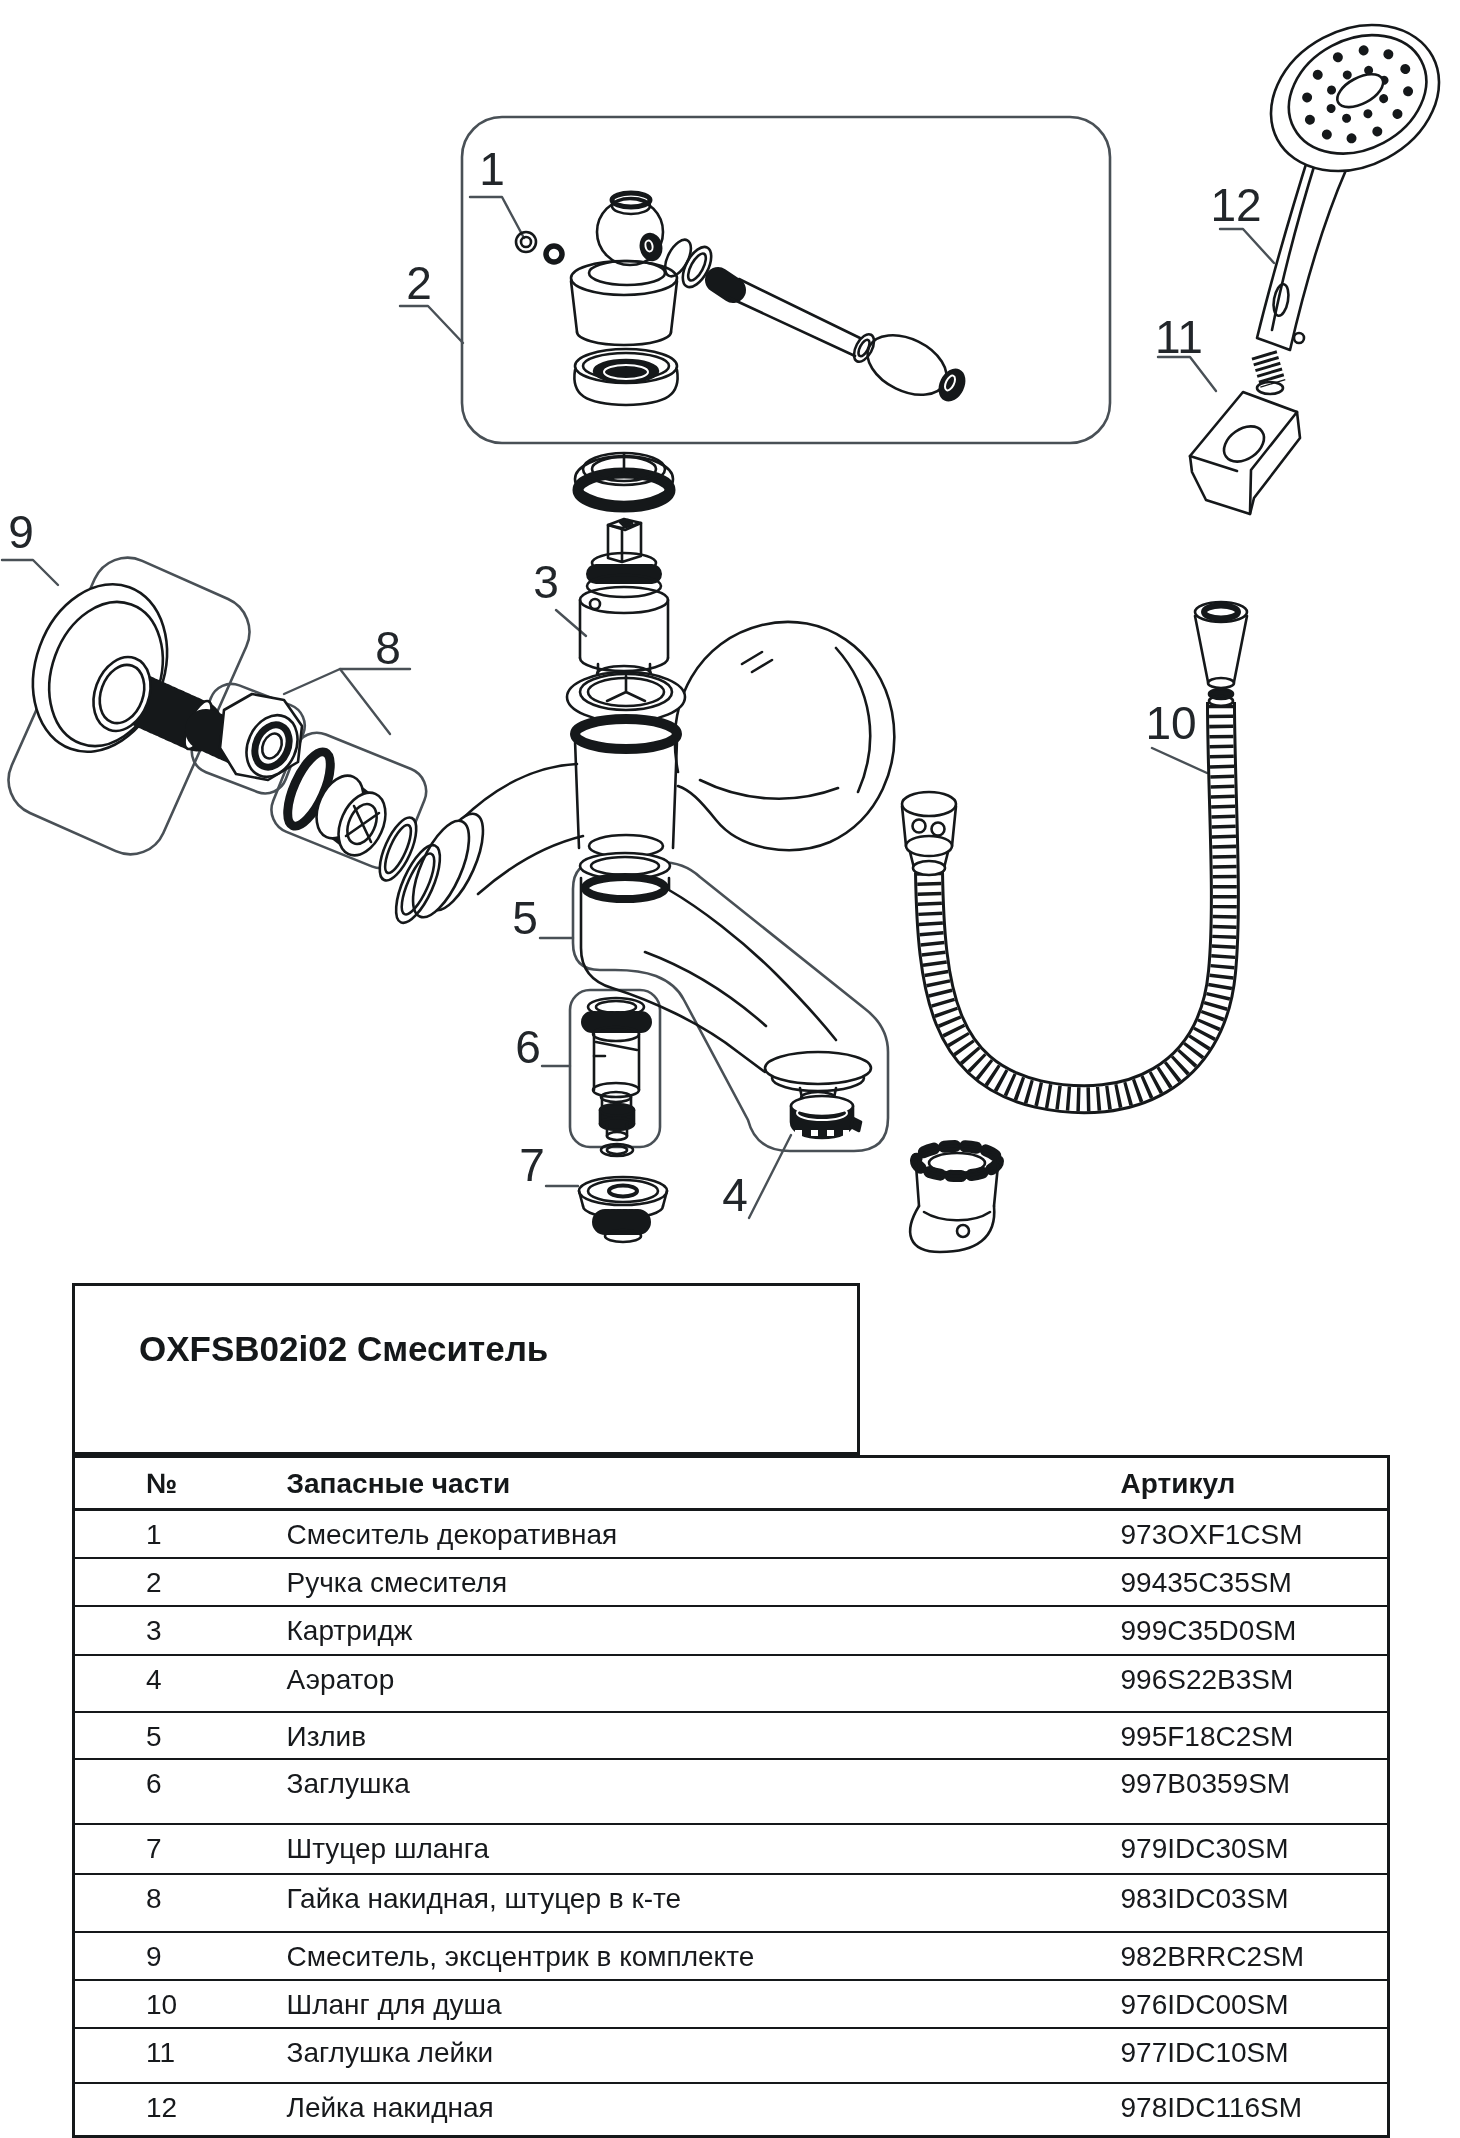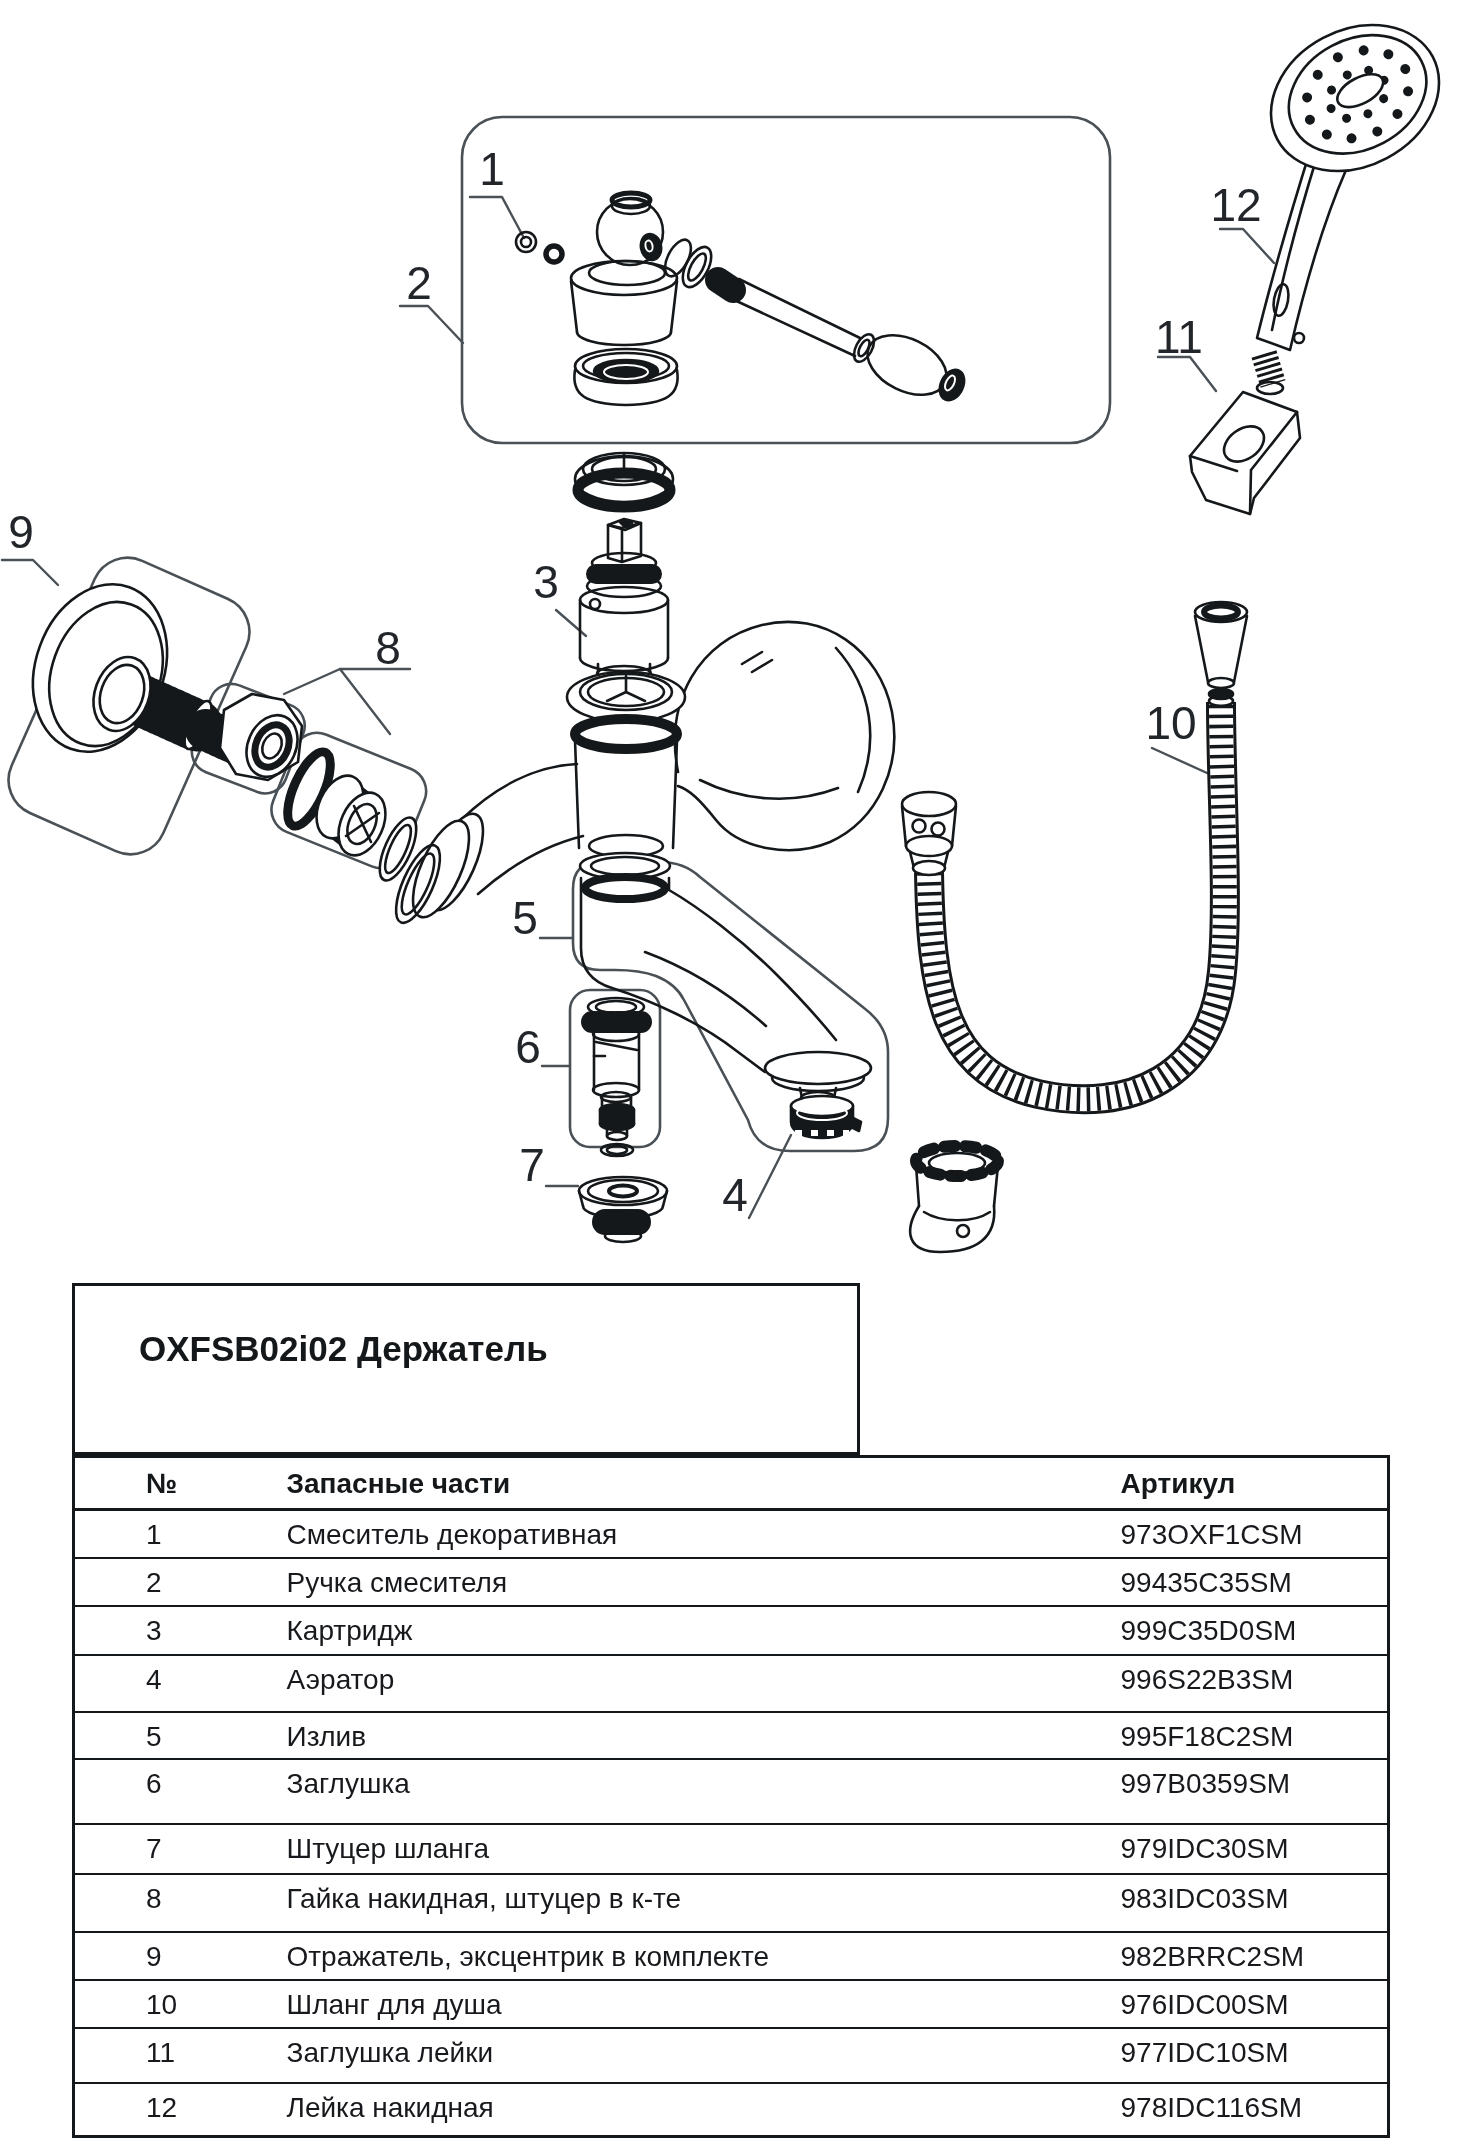--- a/index.html
+++ b/index.html
@@ -303,21 +303,21 @@
       <text x="388" y="664">8</text>
       <text x="21" y="548">9</text>
       <text x="1171" y="739">10</text>
       <text x="1179" y="353">11</text>
       <text x="1236" y="221">12</text>
     </g>
   </g>
 </svg>
 
 <div class="panel-title">
-  <div class="t">OXFSB02i02 Держатель</div>
+  <div class="t">OXFSB02i02 Смеситель</div>
 </div>
 
 <table class="parts">
   <colgroup>
         <col style="width:212px">
         <col style="width:835px">
         <col>
       </colgroup>
   <thead>
     <tr>
@@ -362,21 +362,21 @@
       <td>Штуцер шланга</td>
       <td class="c-art">979IDC30SM</td>
     </tr>
     <tr>
       <td class="c-num">8</td>
       <td>Гайка накидная, штуцер в к-те</td>
       <td class="c-art">983IDC03SM</td>
     </tr>
     <tr>
       <td class="c-num">9</td>
-      <td>Отражатель, эксцентрик в комплекте</td>
+      <td>Смеситель, эксцентрик в комплекте</td>
       <td class="c-art">982BRRC2SM</td>
     </tr>
     <tr>
       <td class="c-num">10</td>
       <td>Шланг для душа</td>
       <td class="c-art">976IDC00SM</td>
     </tr>
     <tr>
       <td class="c-num">11</td>
       <td>Заглушка лейки</td>

